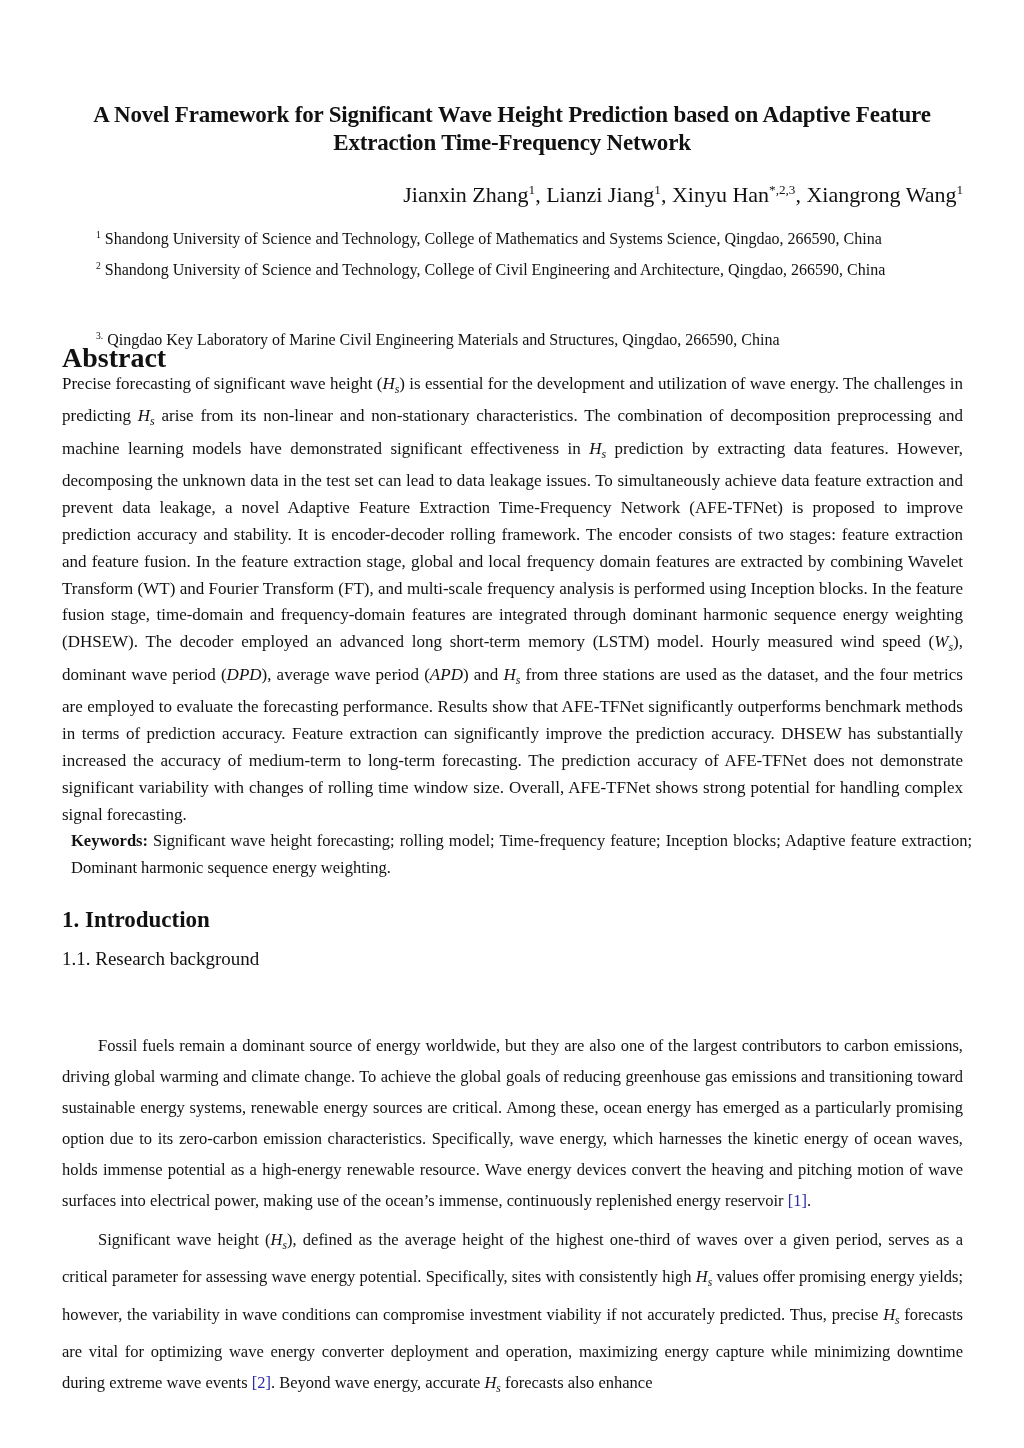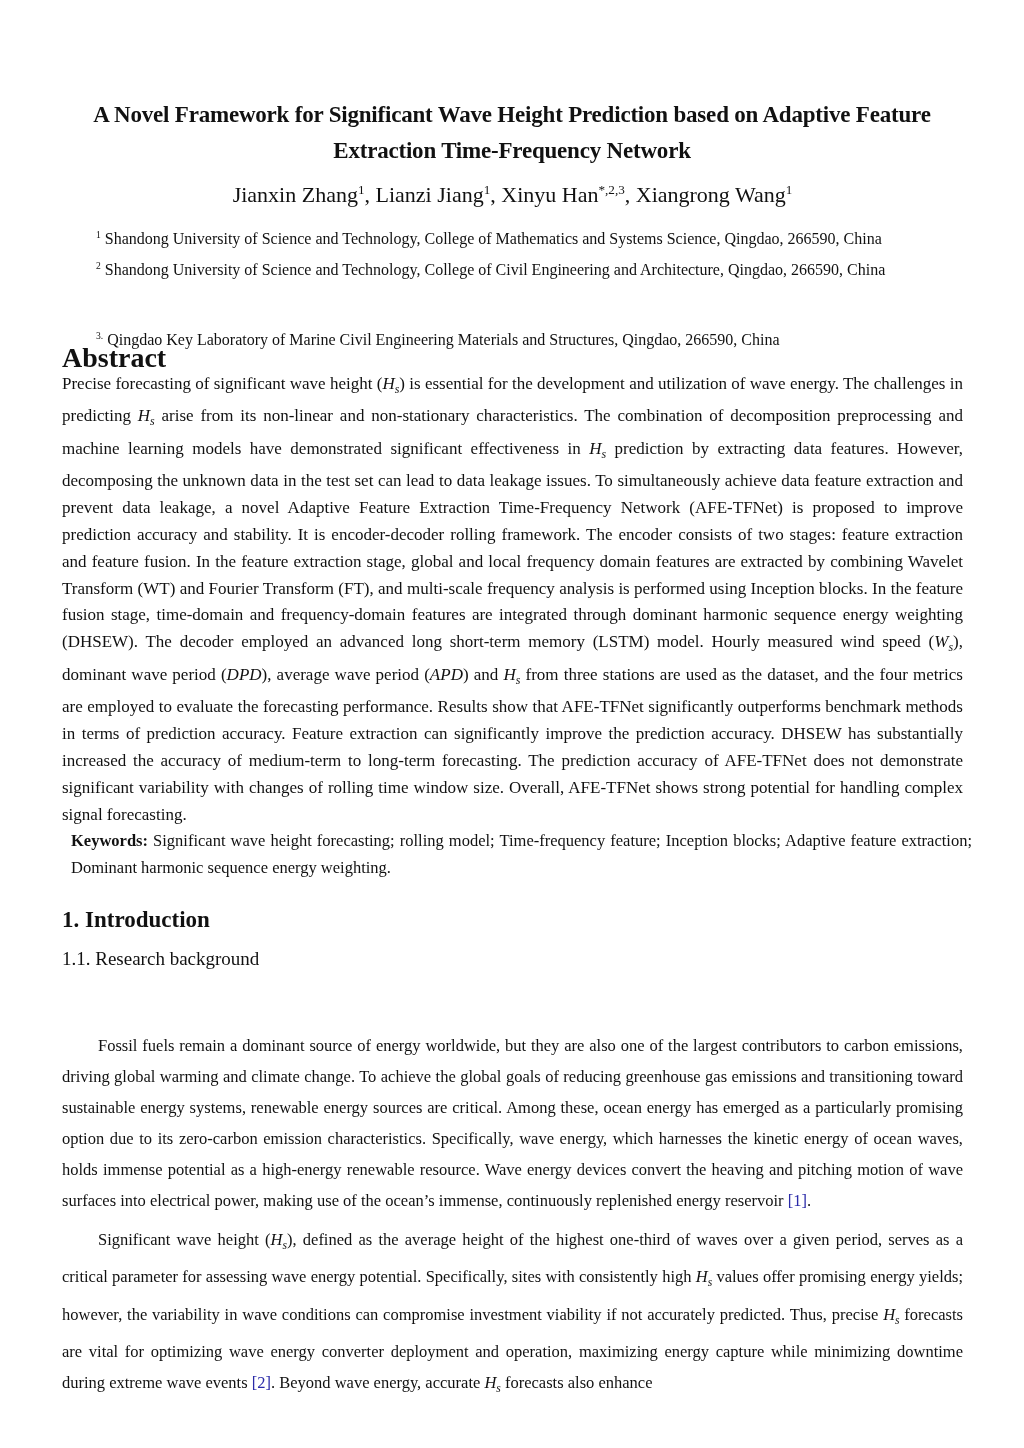--- a/index.html
+++ b/index.html
@@ -2,22 +2,22 @@
 <html><head>
 <meta charset="utf-8">
 <style>
   html, body { margin: 0; padding: 0; background: #ffffff; }
   body { width: 1024px; height: 1448px; position: relative; overflow: hidden;
          font-family: "Liberation Serif", "DejaVu Serif", serif; color: #111; }
   .page { position: absolute; left: 62px; top: 0; width: 901px; }
   .title { position: absolute; left: -10px; width: 920px; text-align: center; font-weight: bold;
            font-size: 23px; letter-spacing: -0.2px; line-height: 1; }
   .t1 { top: 78px; margin-top: 25px; }
-  .t2 { top: 139px; font-family: Liberation Serif, serif; }
-  .authors { position: absolute; top: 184px; left: 0; width: 901px; text-align: center; font-size: 22px; line-height: 1; }
+  .t2 { top: 131px; font-family: Liberation Serif, serif; }
+  .authors { position: absolute; top: 184px; left: 0; width: 901px; text-align: right; font-size: 22px; line-height: 1; }
   .authors sup, .aff sup { font-size: 60%; vertical-align: super; line-height: 0; }
   .aff { position: absolute; left: 34px; font-size: 16px; line-height: 1; white-space: nowrap; }
   .a1 { top: 231px; } .a2 { top: 262px; } .a3 { top: 302px; margin-top: 30px; }
   .h-abstract { position: absolute; top: 332px; left: 0; font-size: 28px; font-weight: bold; line-height: 1; margin-top: 12px; }
   .abstract { position: absolute; top: 371px; left: 0; width: 901px; font-size: 17px; line-height: 26.9px;
               text-align: justify; }
   .keywords { position: absolute; top: 827px; left: 9px; width: 901px; font-size: 16.5px; line-height: 27px; text-align: justify; }
   .keywords b { font-weight: bold; }
   .h-intro { position: absolute; top: 908px; left: 0; font-size: 23px; font-weight: bold; line-height: 1; }
   .h-bg { position: absolute; top: 949px; left: 0; font-size: 19px; font-weight: normal; line-height: 1; }

